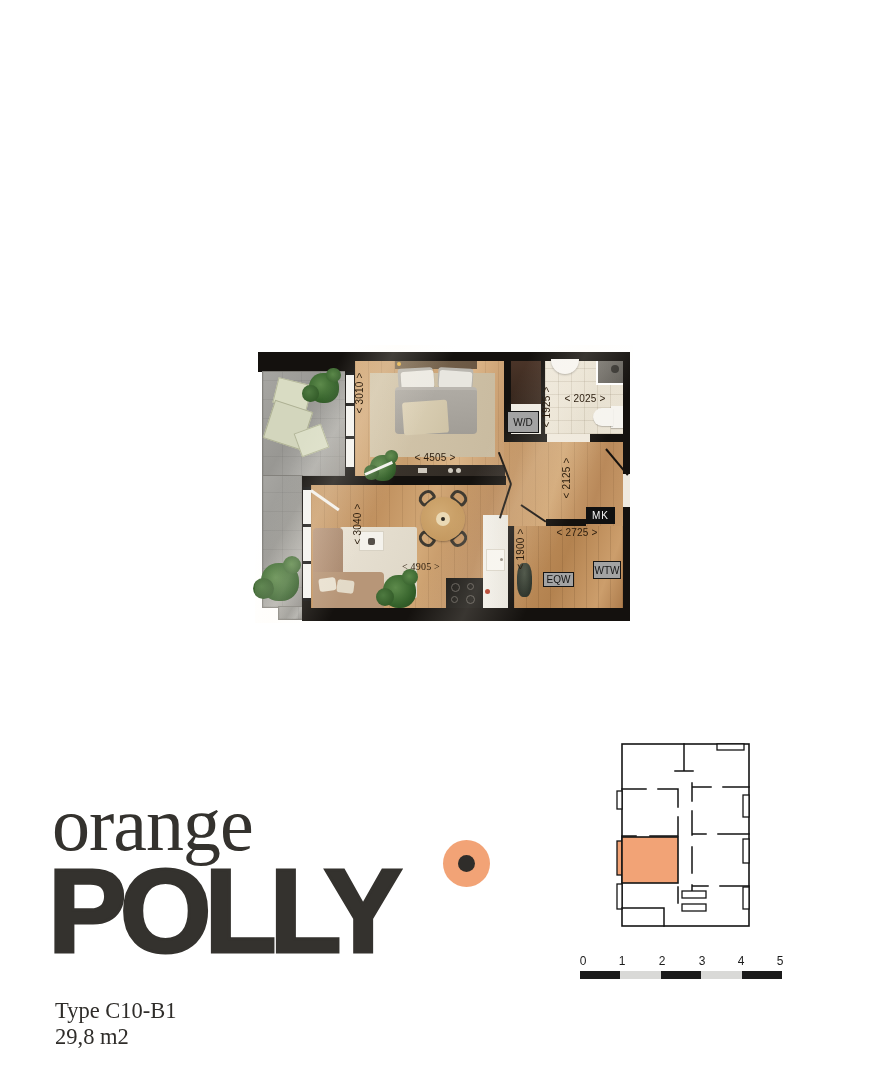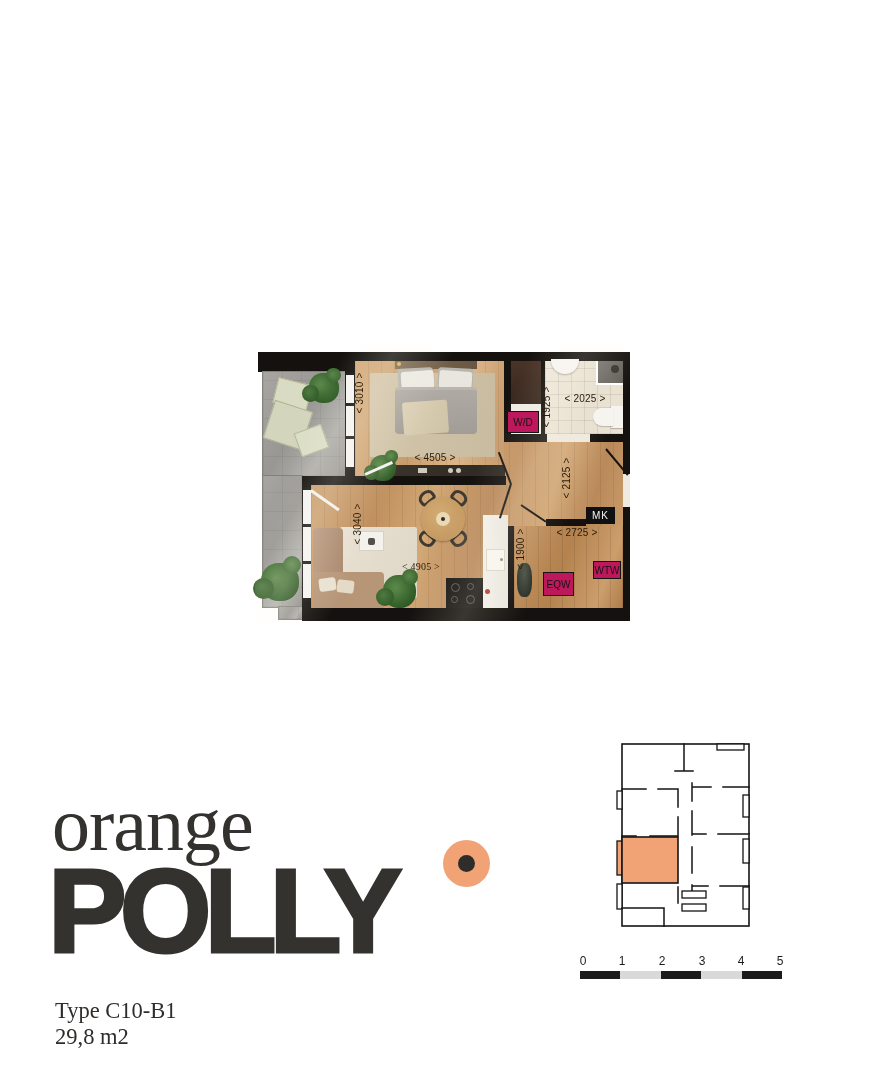--- a/index.html
+++ b/index.html
@@ -46,21 +46,21 @@
       repeating-linear-gradient(90deg,rgba(120,105,80,.16) 0 1px,transparent 1px 13px),
       linear-gradient(115deg,#efe9dc 0%,#e6dfcf 60%,#ece5d6 100%);
   }
   .dim{
     z-index:50;font-size:10px;letter-spacing:.2px;color:#2b1d0e;
     width:64px;height:14px;line-height:14px;text-align:center;white-space:nowrap;
     font-family:"Liberation Sans",sans-serif;
   }
   .dim.v{transform:rotate(-90deg);}
   .tagbox{
-    z-index:52;background:#be185d;border:1.5px solid #141414;color:#141414;
+    z-index:52;background:#a3a3a3;border:1.5px solid #141414;color:#141414;
     font-size:10px;display:flex;align-items:center;justify-content:center;white-space:nowrap;
   }
   .tagbox.dark{background:#101010;border-color:#101010;color:#f5f5f5;letter-spacing:1px;}
   .doorline{height:2px;background:#17130f;transform-origin:left center;z-index:30;}
   .doorline.white{background:#f3f2ee;height:3px;}
   .win{background:#f4f4f1;z-index:22;}
   .win .tick{position:absolute;background:#141414;}
   .plant{border-radius:46%;z-index:26;
     background:radial-gradient(circle at 38% 38%,#5d8a4b,#35622b 60%,#24471d 100%);
   }
@@ -212,21 +212,21 @@
   <div class="dim" style="left:298px;top:38px;margin-top:9px;">&lt; 2025 &gt;</div>
   <div class="dim v" style="left:260px;top:55px;">&lt; 1925 &gt;</div>
   <div class="dim v" style="left:280px;top:126px;">&lt; 2125 &gt;</div>
   <div class="dim" style="left:290px;top:181px;">&lt; 2725 &gt;</div>
   <div class="dim v" style="left:234px;top:197px;">&lt; 1900 &gt;</div>
   <div class="dim v" style="left:71px;top:172px;">&lt; 3040 &gt;</div>
   <div class="dim" style="left:134px;top:215px;font-family:Liberation Serif, serif;">&lt; 4905 &gt;</div>
 
   <div class="tagbox" style="left:252px;top:66px;width:32px;height:22px;">W/D</div>
   <div class="tagbox dark" style="left:331px;top:162px;width:29px;height:17px;">MK</div>
-  <div class="tagbox" style="left:288px;top:227px;width:31px;height:24px;">EQW</div>
+  <div class="tagbox" style="left:288px;top:227px;width:31px;height:15px;">EQW</div>
   <div class="tagbox" style="left:338px;top:216px;width:28px;height:18px;">WTW</div>
 </div>
 
 <div id="logo-serif" class="abs">orange</div>
 <div id="logo-bold" class="abs">POLLY</div>
 <div id="logo-dot" class="abs">
   <div class="inner"></div>
 </div>
 <div id="type-block" class="abs">
   <div>Type C10-B1</div>

